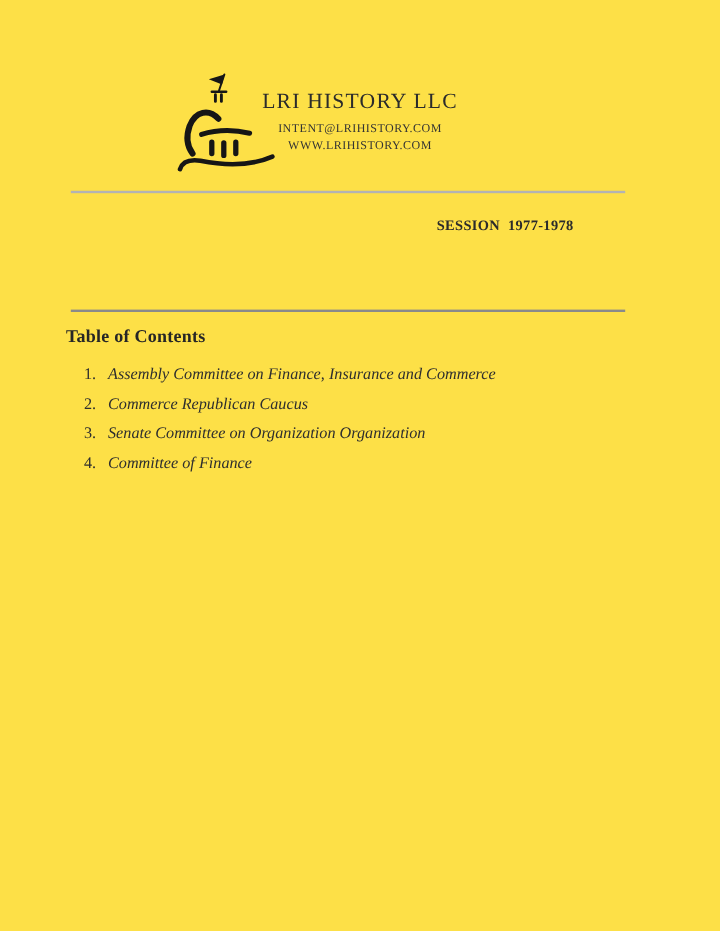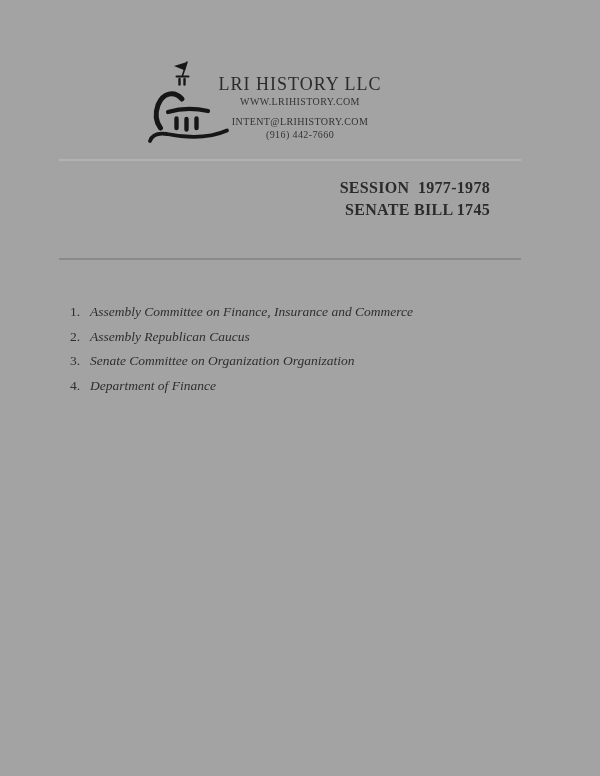--- a/index.html
+++ b/index.html
@@ -4,21 +4,21 @@
 <style>
   html, body {
     margin: 0;
     padding: 0;
     background: #ffffff;
   }
   .page {
     position: relative;
     width: 600px;
     height: 776px;
-    background: #a3a3a3;
+    background: #fde047;
     font-family: "Liberation Serif", "DejaVu Serif", serif;
     color: #2e2e2e;
     overflow: hidden;
   }
 
   
   .logo {
     position: absolute;
     left: 147px;
     top: 59px;
@@ -61,25 +61,25 @@
     left: 59px;
     top: 258px;
     width: 462px;
     height: 1.5px;
     background: #8a8a8a;
   }
 
   
   .bill-info {
     position: absolute;
-    right: 110px;
+    right: 122px;
     top: 177px;
-    text-align: right;
+    text-align: center;
     font-weight: bold;
-    font-size: 16px;
+    font-size: 12px;
     line-height: 22px;
     letter-spacing: 0.3px;
     color: #2b2b2b;
   }
   .bill-info .pre { white-space: pre; }
 
   
   .toc-title {
     position: absolute;
     left: 55px;
@@ -130,47 +130,46 @@
 
     <path d="M21,53 C34,49 48,49 61,52" stroke-width="4.2"></path>
 
     <path d="M29.5,59.5 v9.5 M39.5,60 v10.5 M49.5,59.5 v9.5" stroke-width="4.4"></path>
 
     <path d="M3,82 C5,76 10,73.5 20,75 C45,80 64,78.5 80,71.5" stroke-width="3.8"></path>
   </svg>
 
   <div class="letterhead-text">
     <div class="company-name">LRI HISTORY LLC</div>
+    <div class="contact-line first">INTENT@LRIHISTORY.COM</div>
     <div class="contact-line">WWW.LRIHISTORY.COM</div>
-    <div class="contact-line first">INTENT@LRIHISTORY.COM</div>
-    <div class="contact-line">(916) 442-7660</div>
   </div>
 
   <div class="rule-top"></div>
 
   <div class="bill-info">
     <div class="pre">SESSION  1977-1978</div>
-    <div>SENATE BILL 1745</div>
   </div>
 
   <div class="rule-bottom"></div>
 
+  <h2 class="toc-title">Table of Contents</h2>
 
   <ol class="toc-list">
     <li class="toc-item">
       <span class="num">1.</span>
       <span class="label">Assembly Committee on Finance, Insurance and Commerce</span>
     </li>
     <li class="toc-item">
       <span class="num">2.</span>
-      <span class="label">Assembly Republican Caucus</span>
+      <span class="label">Commerce Republican Caucus</span>
     </li>
     <li class="toc-item">
       <span class="num">3.</span>
       <span class="label">Senate Committee on Organization Organization</span>
     </li>
     <li class="toc-item">
       <span class="num">4.</span>
-      <span class="label">Department of Finance</span>
+      <span class="label">Committee of Finance</span>
     </li>
   </ol>
 
 </div>
 
 </body></html>

